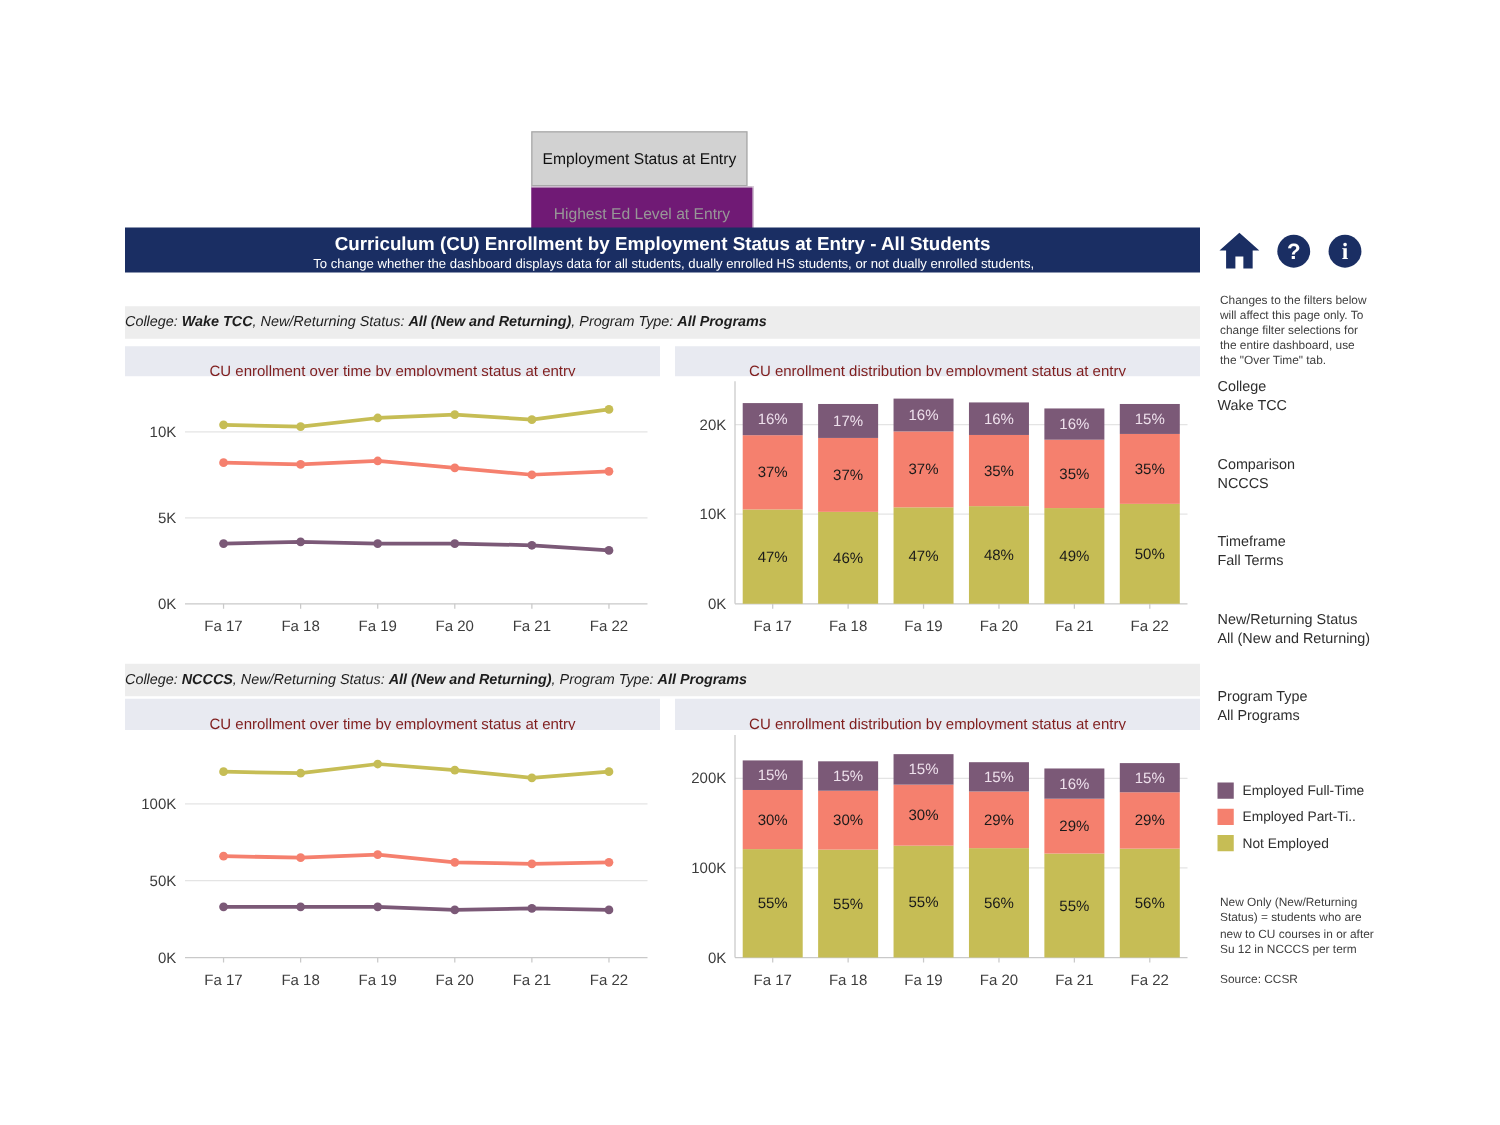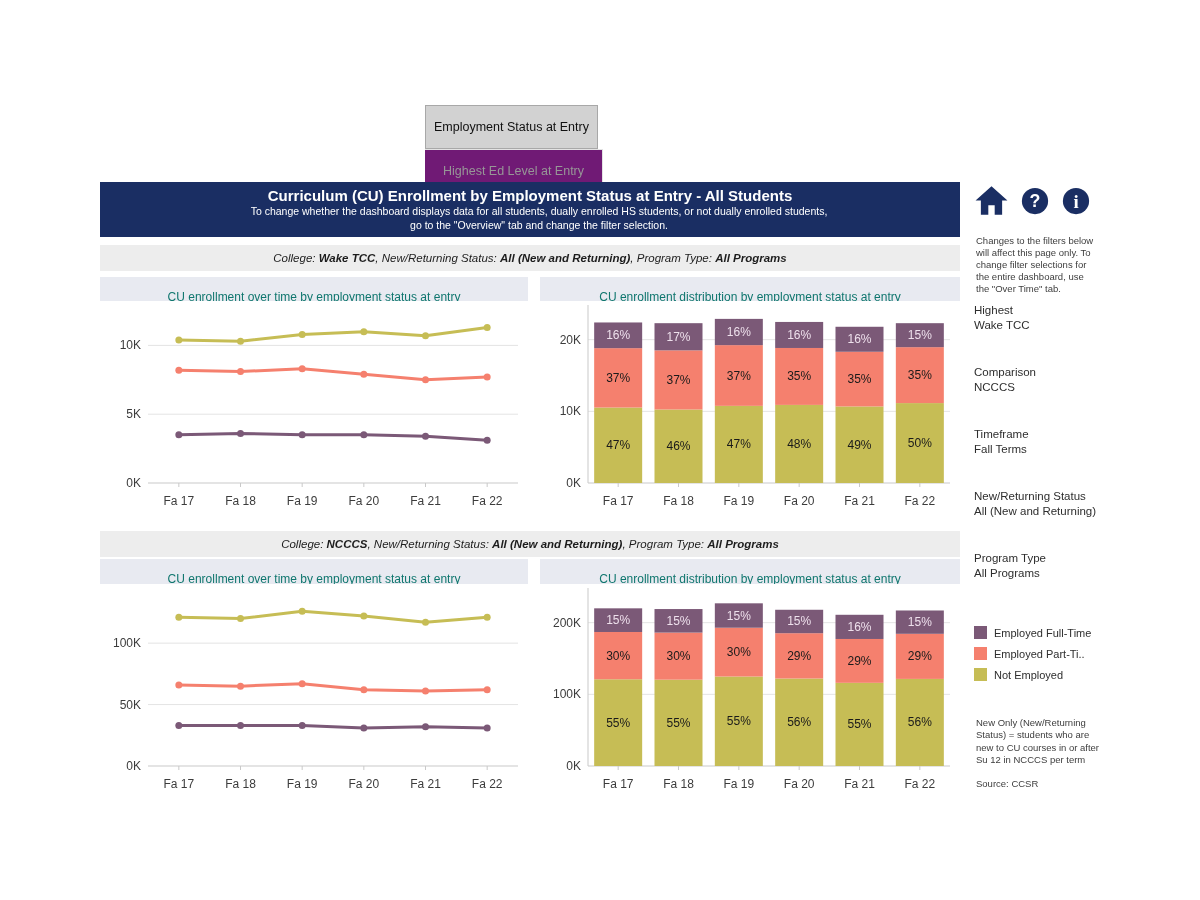--- a/index.html
+++ b/index.html
@@ -9,36 +9,36 @@
   }
 
   
   .tabstrip{position:absolute;left:425px;top:105px;display:flex;flex-direction:column;}
   .tab{height:44px;box-sizing:border-box;display:flex;align-items:center;justify-content:center;
        font-size:12.5px;cursor:pointer;}
   .tab.active{width:173px;background:#d2d2d2;border:1px solid #a8a8a8;color:#111;}
   .tab.inactive{width:178px;background:#701a75;color:#979797;border:1px solid #e3e3e3;border-left:none;}
 
   
-  .header{position:absolute;left:100px;top:182px;width:860px;height:55px;background:#1a2e63;
+  .header{position:absolute;left:100px;top:182px;width:860px;height:36px;background:#1a2e63;
           color:#fff;text-align:center;}
   .header .h-title{font-size:15px;font-weight:bold;margin-top:5px;}
   .header .h-sub{font-size:10.5px;line-height:1.25;margin-top:1px;padding-left:18px;}
 
   
   .filterbar{position:absolute;left:100px;width:860px;height:26px;background:#ededed;
-             display:flex;align-items:center;justify-content:center;
+             display:flex;align-items:center;
              font-style:italic;font-size:11.5px;color:#1d1d1d;white-space:pre;}
   .filterbar .fv{font-weight:bold;}
   #filterbar-1{top:245px;}
   #filterbar-2{top:531px;}
 
   
   .ptitle{position:absolute;height:40px;background:#e8eaf1;display:flex;align-items:center;
-          justify-content:center;font-size:12px;color:#0f766e;}
+          justify-content:center;font-size:12px;color:#7f1d1d;}
   .pt-l{left:100px;width:428px;}
   .pt-r{left:540px;width:420px;}
   #pt-1l,#pt-1r{top:277px;}
   #pt-2l,#pt-2r{top:559px;}
 
   
   svg.chart{position:absolute;background:#fff;}
   #chart-0{left:100px;top:301px;}
   #chart-1{left:540px;top:301px;}
   #chart-2{left:100px;top:584px;}
@@ -296,21 +296,21 @@
     </svg>
     <svg width="30" height="30" viewBox="0 0 32 32">
       <circle cx="16" cy="16" r="14" fill="#1a2e63"></circle>
       <text x="16" y="23" text-anchor="middle" font-family="Liberation Serif, serif" font-size="20" font-weight="bold" fill="#ffffff">i</text>
     </svg>
   </div>
 
   <div class="rail-note">Changes to the filters below will affect this page only. To change filter selections for the entire dashboard, use the "Over Time" tab.</div>
 
   <div class="fgroup" id="fg-0">
-    <div class="flabel">Highest</div>
+    <div class="flabel">College</div>
     <div class="fvalue">Wake TCC</div>
   </div>
   <div class="fgroup" id="fg-1">
     <div class="flabel">Comparison</div>
     <div class="fvalue">NCCCS</div>
   </div>
   <div class="fgroup" id="fg-2">
     <div class="flabel">Timeframe</div>
     <div class="fvalue">Fall Terms</div>
   </div>

